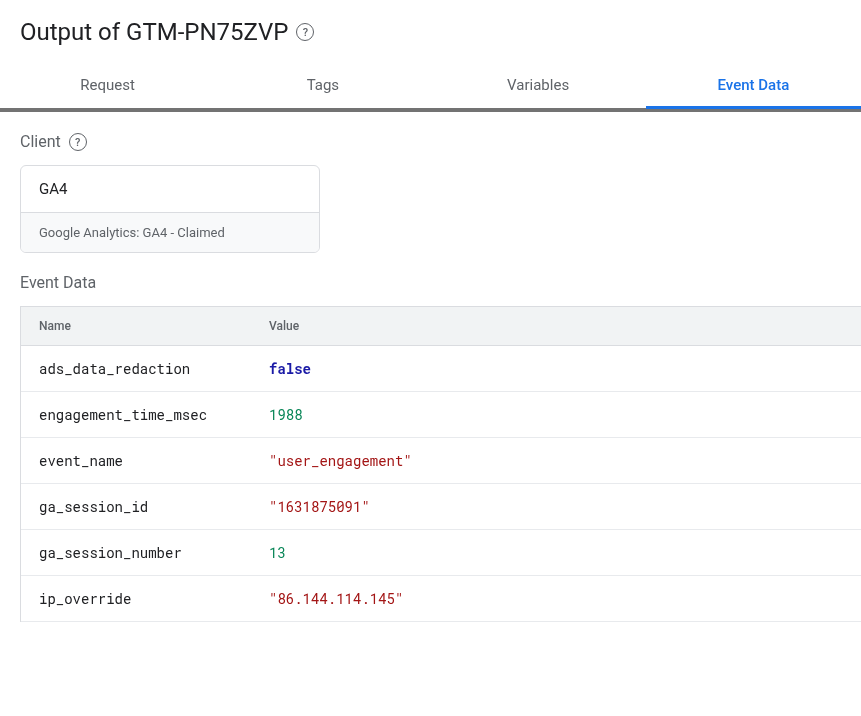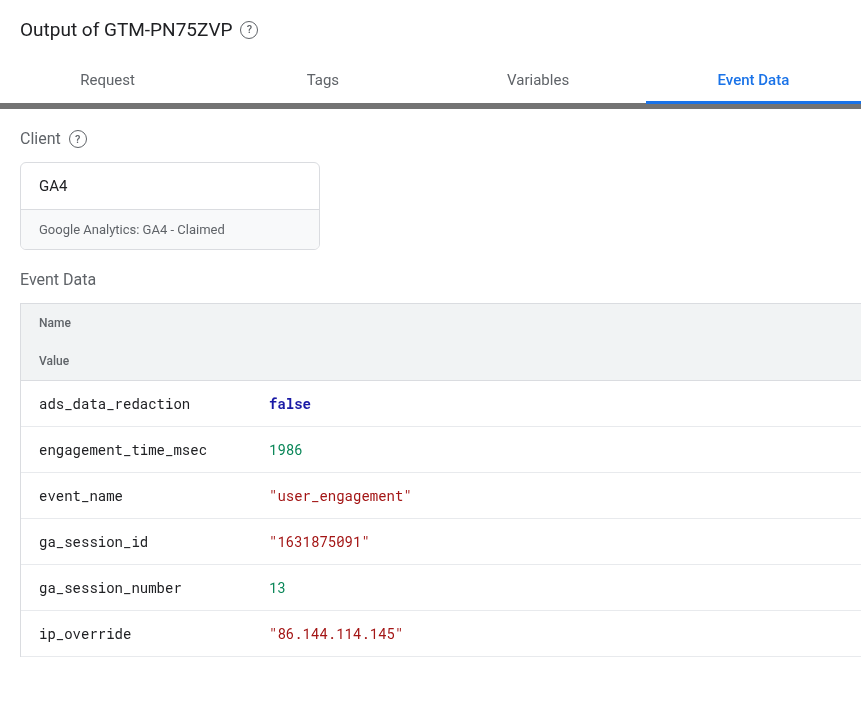--- a/index.html
+++ b/index.html
@@ -10,40 +10,40 @@
   width: 861px;
 }
 .container { padding: 0; }
 .header {
   padding: 18px 20px 16px 20px;
   display: flex;
   align-items: center;
   gap: 8px;
 }
 .header-title {
-  font-size: 19px;
+  font-size: 24px;
   font-weight: 400;
   color: #202124;
 }
 .help-icon {
   width: 18px;
   height: 18px;
   border: 1.5px solid #5f6368;
   border-radius: 50%;
   display: inline-flex;
   align-items: center;
   justify-content: center;
   font-size: 11px;
   color: #5f6368;
   font-weight: 500;
   cursor: pointer;
 }
 .tabs {
   display: flex;
-  border-bottom: 6px solid #737373;
+  border-bottom: 4px solid #737373;
 }
 .tab {
   flex: 1;
   text-align: center;
   padding: 14px 0;
   font-size: 15px;
   color: #5f6368;
   cursor: pointer;
   position: relative;
   font-weight: 400;
@@ -102,21 +102,20 @@
   display: block;
 }
 .table-wrap {
   border-top: 1px solid #dadce0;
   border-left: 1px solid #dadce0;
 }
 .table-header {
   display: flex;
   background: #f1f3f4;
   border-bottom: 1px solid #dadce0;
-  flex-direction: column;
 }
 .th {
   padding: 12px 18px;
   font-size: 12px;
   color: #5f6368;
   font-weight: 500;
 }
 .th-name { width: 230px; flex-shrink: 0; }
 .th-value { flex: 1; }
 .table-row {
@@ -176,21 +175,21 @@
         <div class="th th-name">Name</div>
         <div class="th th-value">Value</div>
       </div>
       <div id="table-body">
           <div class="table-row">
             <div class="td td-name">ads_data_redaction</div>
             <div class="td td-value"><span class="val-bool">false</span></div>
           </div>
           <div class="table-row">
             <div class="td td-name">engagement_time_msec</div>
-            <div class="td td-value"><span class="val-number">1986</span></div>
+            <div class="td td-value"><span class="val-number">1988</span></div>
           </div>
           <div class="table-row">
             <div class="td td-name">event_name</div>
             <div class="td td-value"><span class="val-string">"user_engagement"</span></div>
           </div>
           <div class="table-row">
             <div class="td td-name">ga_session_id</div>
             <div class="td td-value"><span class="val-string">"1631875091"</span></div>
           </div>
           <div class="table-row">

